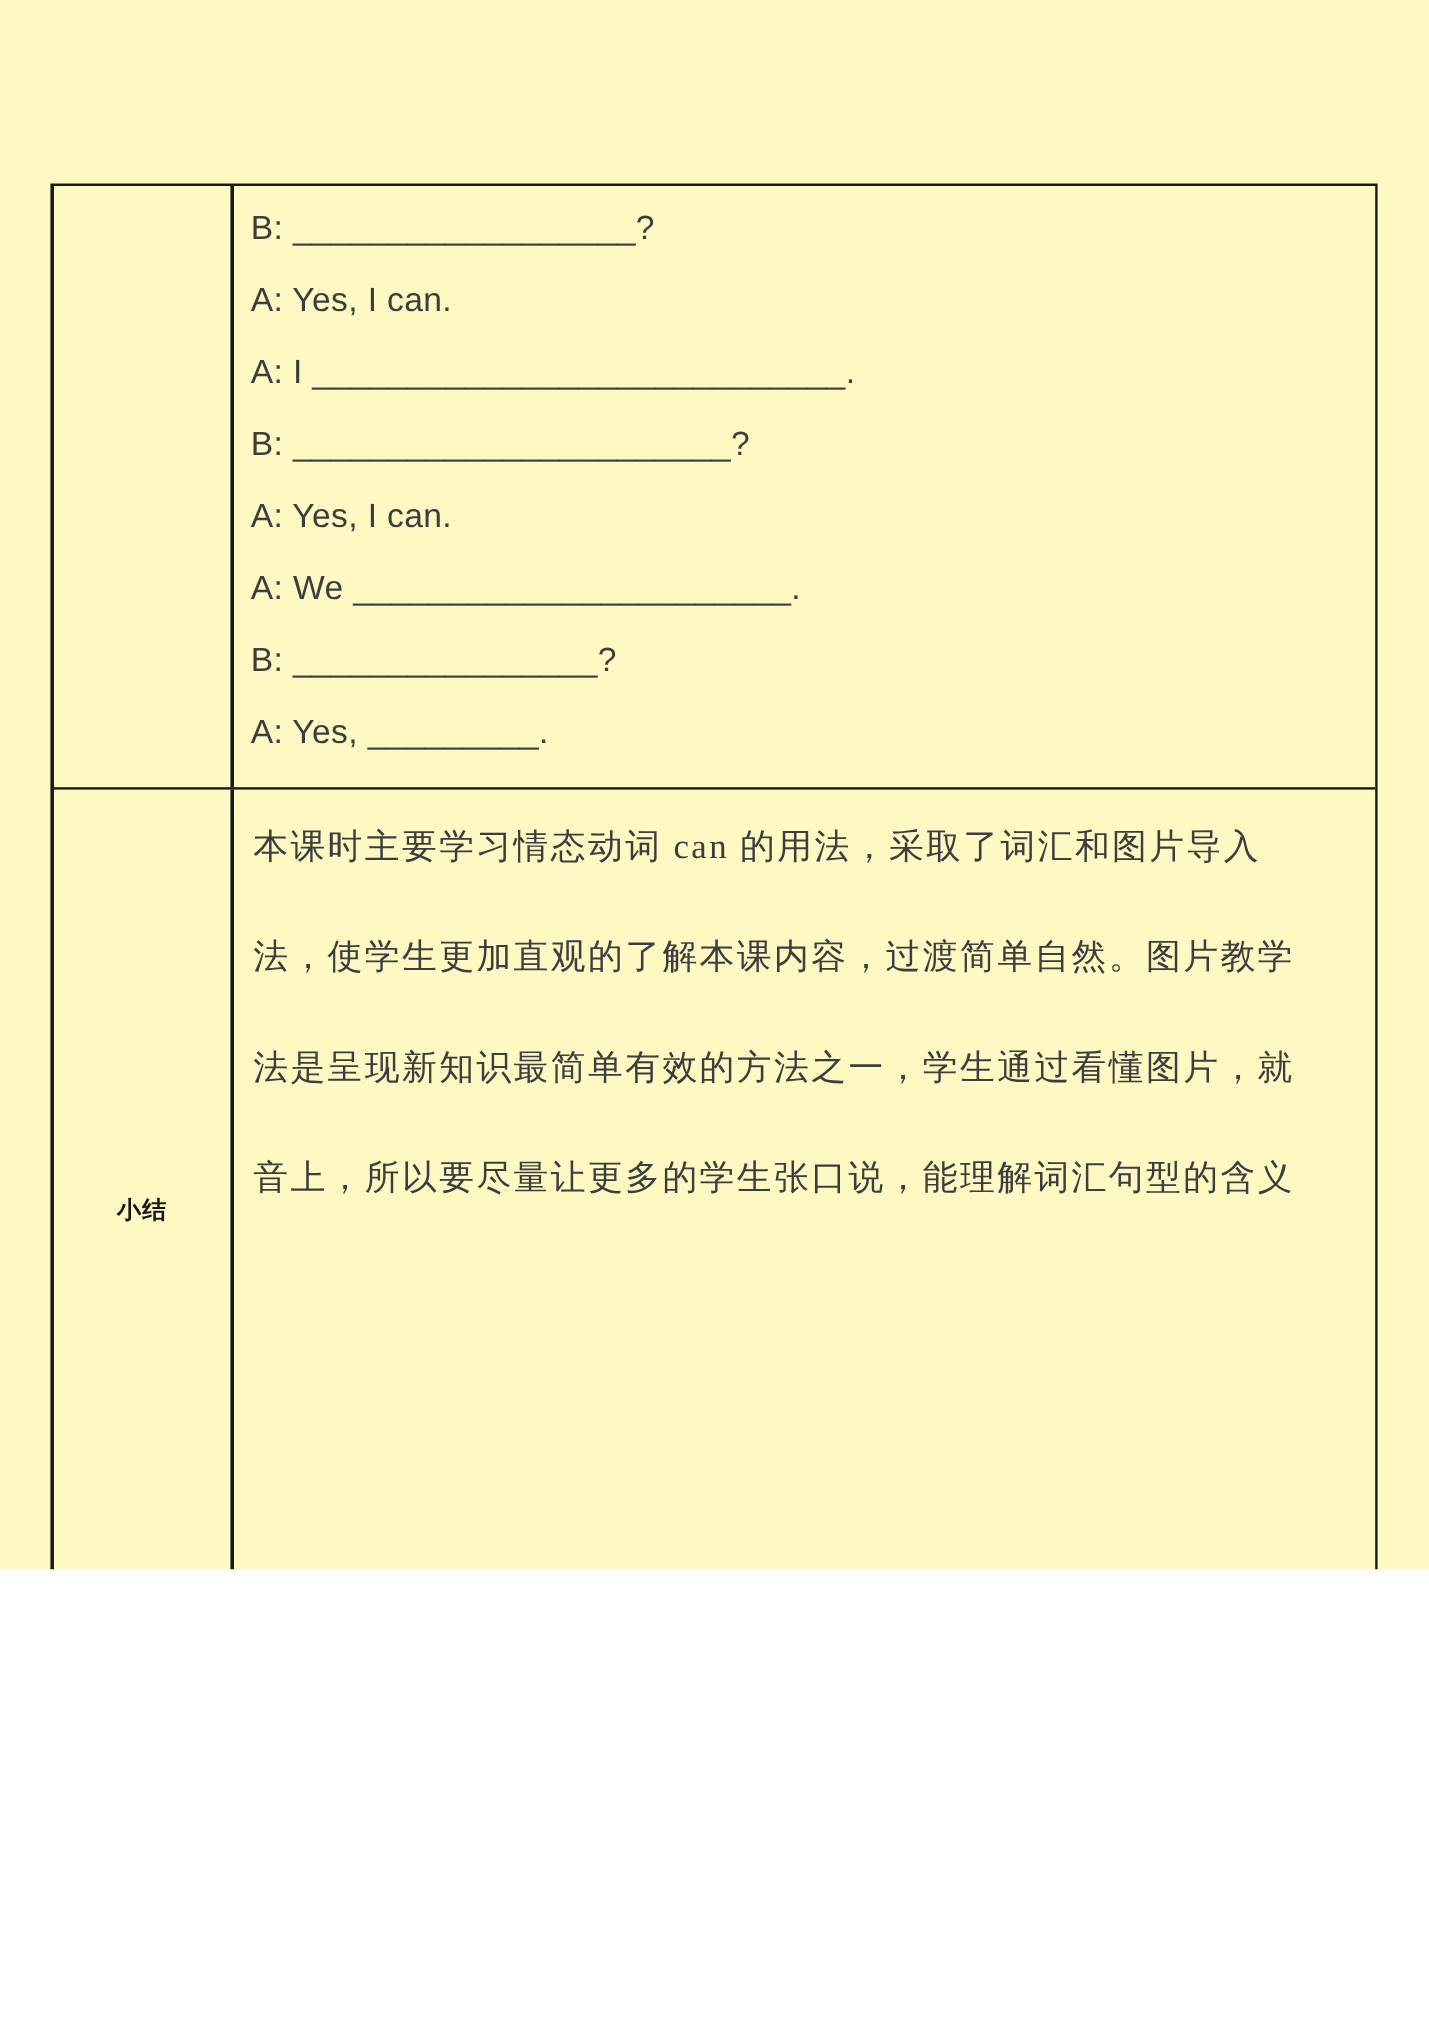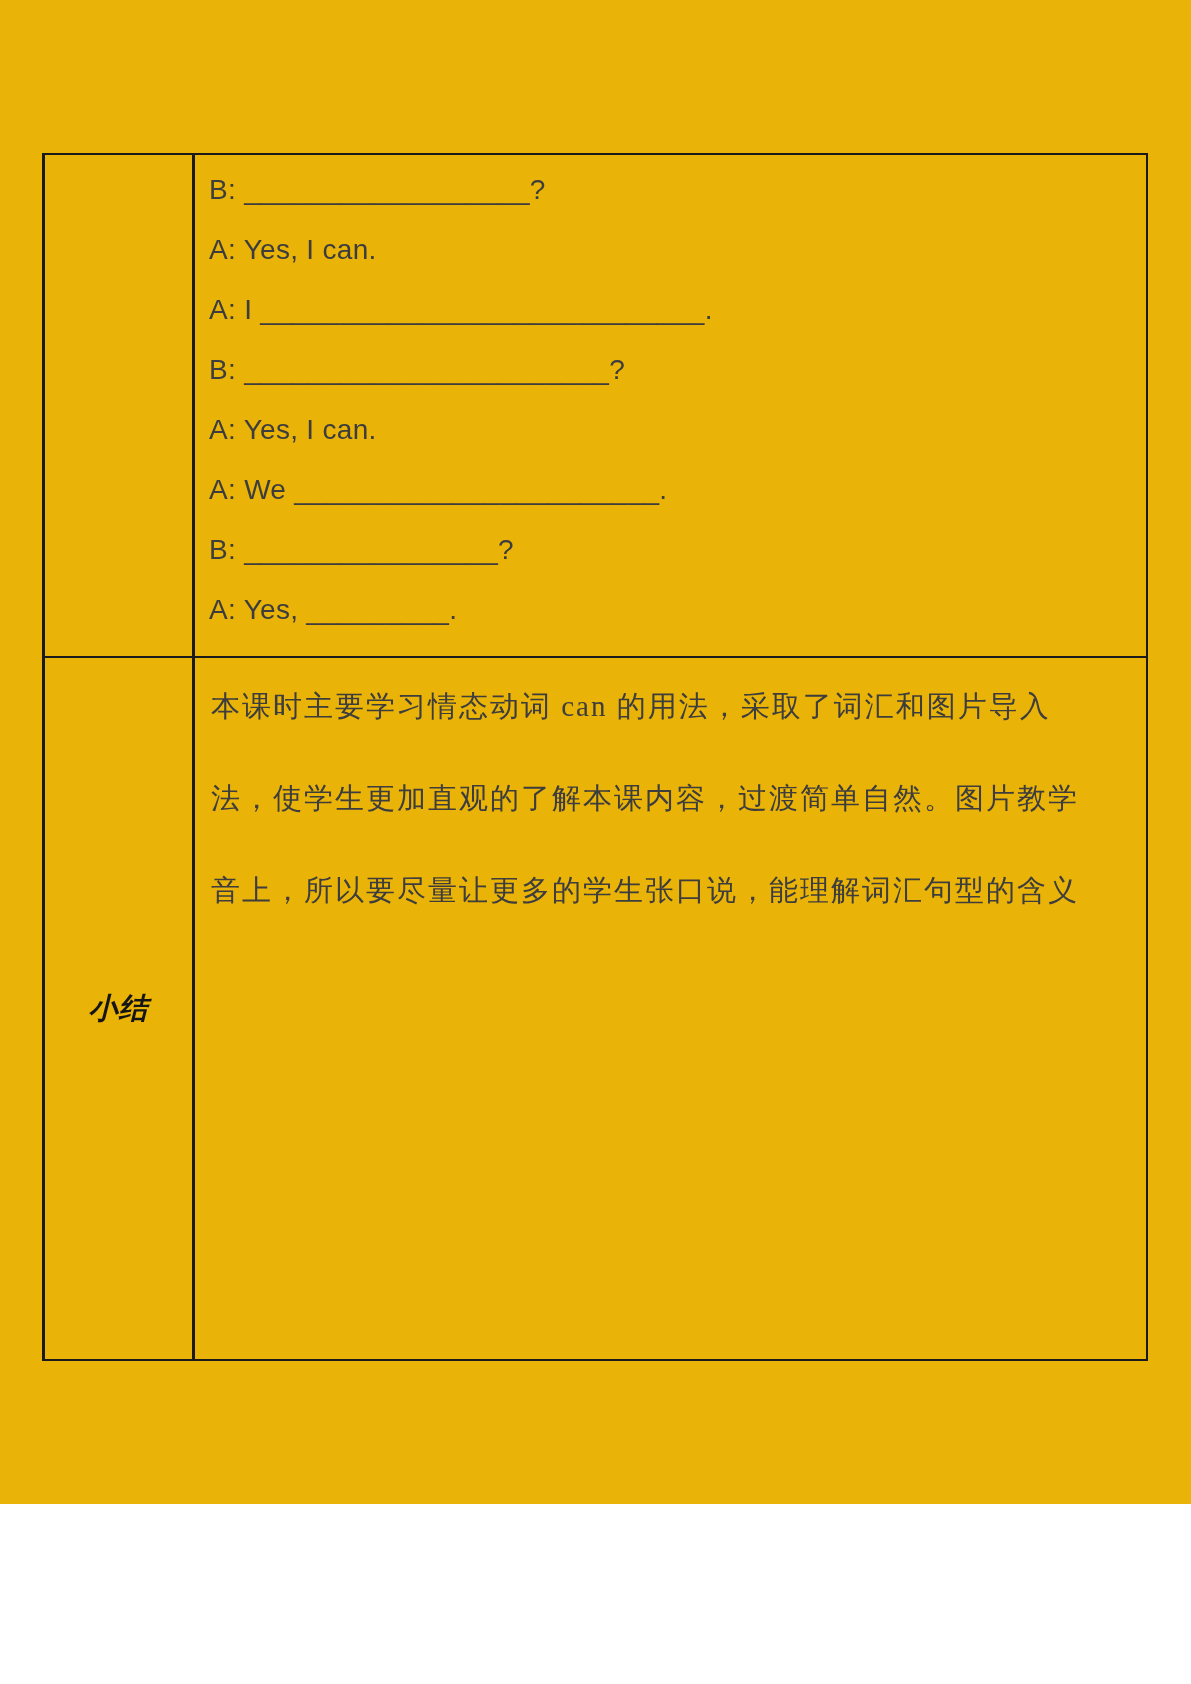--- a/index.html
+++ b/index.html
@@ -3,22 +3,22 @@
 <meta charset="utf-8">
 <style>
   html, body {
     margin: 0;
     padding: 0;
     background: #ffffff;
   }
   .page {
     position: relative;
     width: 1191px;
-    height: 1504px;
-    background: #eab308;
+    height: 1308px;
+    background: #fef9c3;
     overflow: hidden;
     font-family: "Liberation Sans", sans-serif;
   }
   .doc-table {
     position: absolute;
     left: 42px;
     top: 153px;
     width: 1106px;
     height: 1208px;
     box-sizing: border-box;
@@ -60,25 +60,24 @@
     line-height: 60px;
     color: #3d3d3d;
     letter-spacing: 0.3px;
     white-space: nowrap;
   }
   .dialogue-line {
     height: 60px;
   }
   .summary-label {
     font-family: "Liberation Sans", sans-serif;
-    font-size: 29px;
+    font-size: 20px;
     font-weight: bold;
     color: #151515;
     letter-spacing: 1px;
-    font-style: italic;
   }
   .summary-cell {
     padding: 2px 32px 0 16px;
     font-family: "Liberation Serif", serif;
     font-size: 29px;
     line-height: 92px;
     color: #3d3d3d;
     letter-spacing: 2px;
   }
   .summary-line {
@@ -106,18 +105,19 @@
       </div>
     </div>
 
     <div class="t-row row2">
       <div class="cell left-cell">
         <span class="summary-label">小结</span>
       </div>
       <div class="cell right-cell summary-cell">
         <div class="summary-line">本课时主要学习情态动词 can 的用法，采取了词汇和图片导入</div>
         <div class="summary-line">法，使学生更加直观的了解本课内容，过渡简单自然。图片教学</div>
+        <div class="summary-line">法是呈现新知识最简单有效的方法之一，学生通过看懂图片，就</div>
         <div class="summary-line">音上，所以要尽量让更多的学生张口说，能理解词汇句型的含义</div>
       </div>
     </div>
 
   </div>
 </div>
 
 </body></html>

